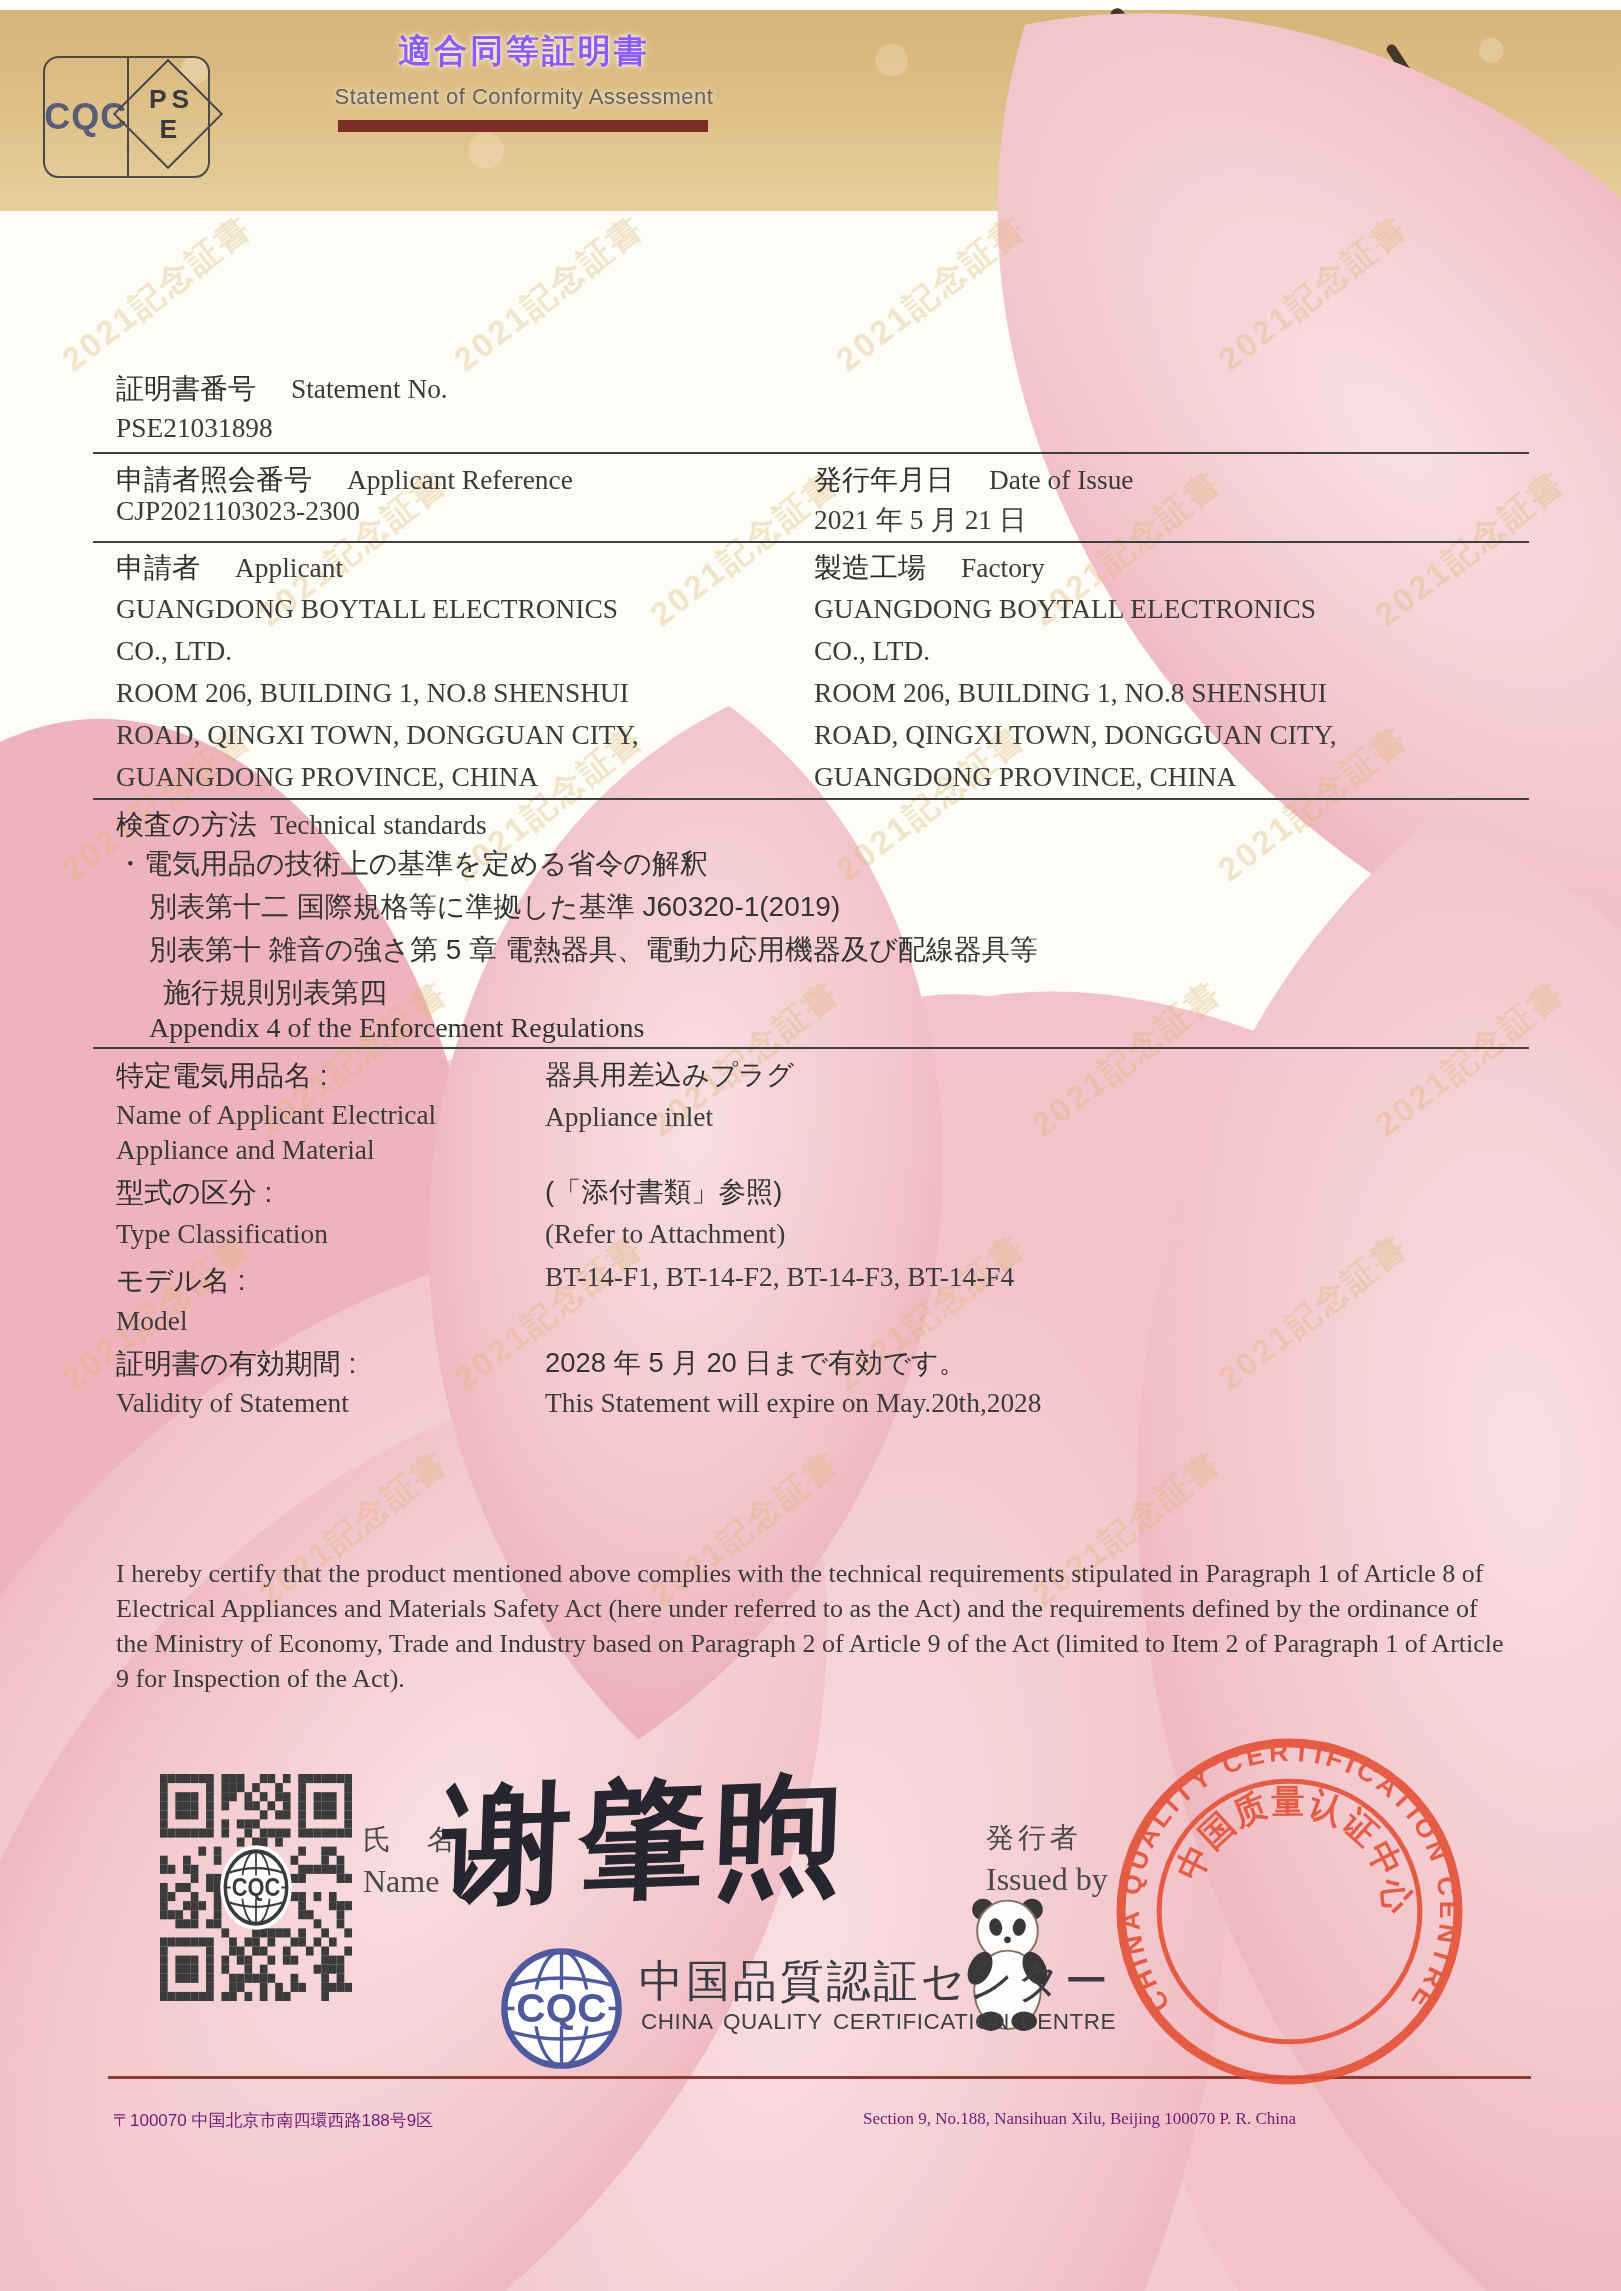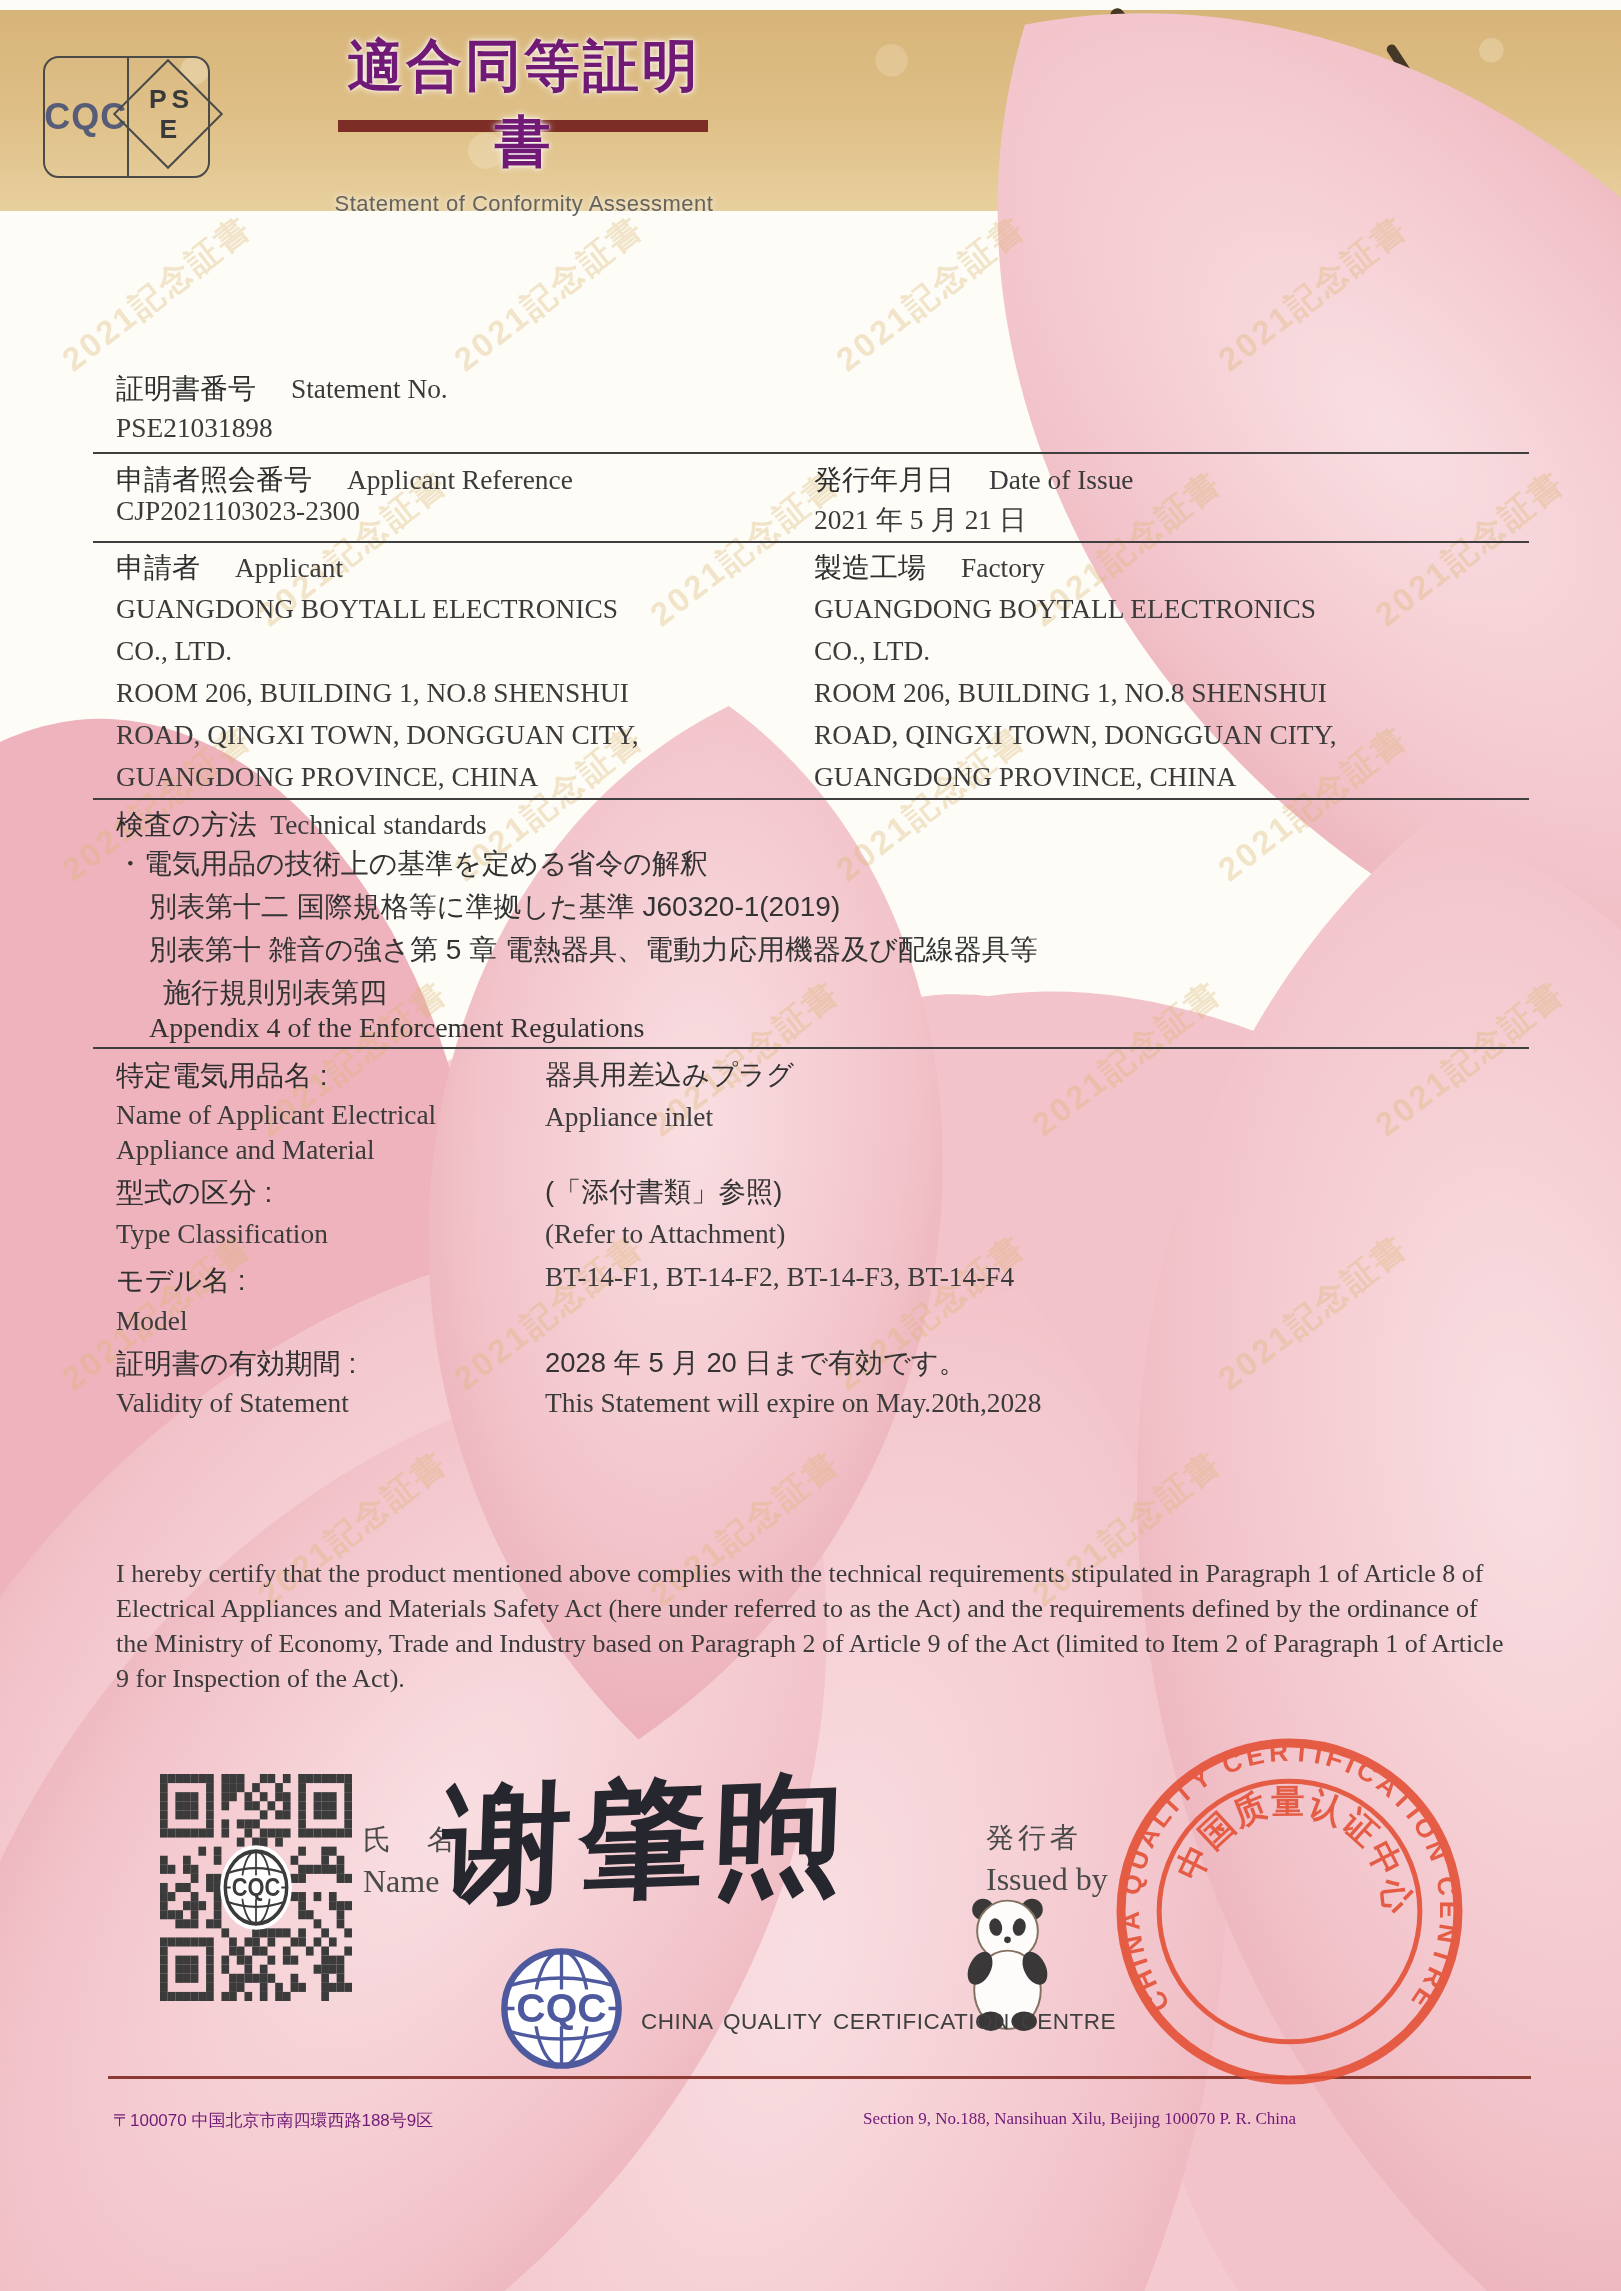--- a/index.html
+++ b/index.html
@@ -22,21 +22,21 @@
   .psebox-left{width:50%;height:100%;display:flex;align-items:center;justify-content:center;
     border-right:2.5px solid #4a4a48;}
   .psebox-left span{font-family:"Liberation Sans","DejaVu Sans",sans-serif;font-weight:bold;
     font-size:36px;color:#575c77;letter-spacing:1px;}
   .psebox-right{position:relative;width:50%;height:100%;}
   .diamond{position:absolute;left:0px;top:16.7px;width:74px;height:74px;border:2.9px solid #4a4a48;
     transform:rotate(45deg);}
   .pseletter{position:absolute;font-family:"Liberation Sans","DejaVu Sans",sans-serif;
     font-weight:bold;font-size:26.5px;color:#3a3a3a;}
   .title-block{position:absolute;left:323px;top:29px;width:402px;text-align:center;z-index:2;}
-  .doc-title{font-size:56px;font-weight:600;color:#701a75;letter-spacing:2.9px;
+  .doc-title{font-size:33px;font-weight:600;color:#8b5cf6;letter-spacing:2.9px;
     text-shadow:0 0 7.8px rgba(255,255,255,.95),0 0 2.9px rgba(255,255,255,.9);}
   .doc-subtitle{margin-top:9.8px;font-size:22px;color:#64635d;letter-spacing:0.5px;
     font-family:"Liberation Sans","DejaVu Sans",sans-serif;
     text-shadow:0 0 5.9px rgba(255,255,255,.9);}
   .maroon-bar{position:absolute;left:338px;top:120px;width:370px;height:11.8px;background:#7c2d26;z-index:1;}
 
   
   .hr{position:absolute;left:93px;width:1436px;height:0;border-top:2.5px solid #3f3f3f;z-index:3;}
   .hr-maroon{position:absolute;left:108px;top:2076px;width:1423px;height:3.4px;background:#8a3a30;z-index:3;}
 
@@ -632,20 +632,21 @@
   <div class="sig-name jp">谢肇煦</div>
 
   <div class="small-label" style="left:978px;top:1819px">
     <span class="a">発行者</span>
     <span class="b">Issued by</span>
   </div>
 
   <svg class="globe-sig" width="127" height="127" viewBox="0 0 100 100">
     <use href="#globe" width="100" height="100"></use>
   </svg>
+  <div class="org-jp">中国品質認証センター</div>
   <div class="org-en">CHINA QUALITY CERTIFICATION  CENTRE</div>
 
   <svg class="stamp" width="361" height="361" viewBox="0 0 360 360">
     <defs>
       <path id="stampOuterPath" d="M 74 286 A 150 150 0 1 1 286 286"></path>
       <path id="stampInnerPath" d="M 86.5 163.5 A 95 95 0 1 1 273.5 196.5"></path>
     </defs>
     <circle cx="180" cy="180" r="168" fill="none" stroke="#e44e33" stroke-width="9"></circle>
     <circle cx="180" cy="180" r="130" fill="none" stroke="#e44e33" stroke-width="5"></circle>
     <text class="stamp-outer" textLength="670" lengthAdjust="spacingAndGlyphs">

